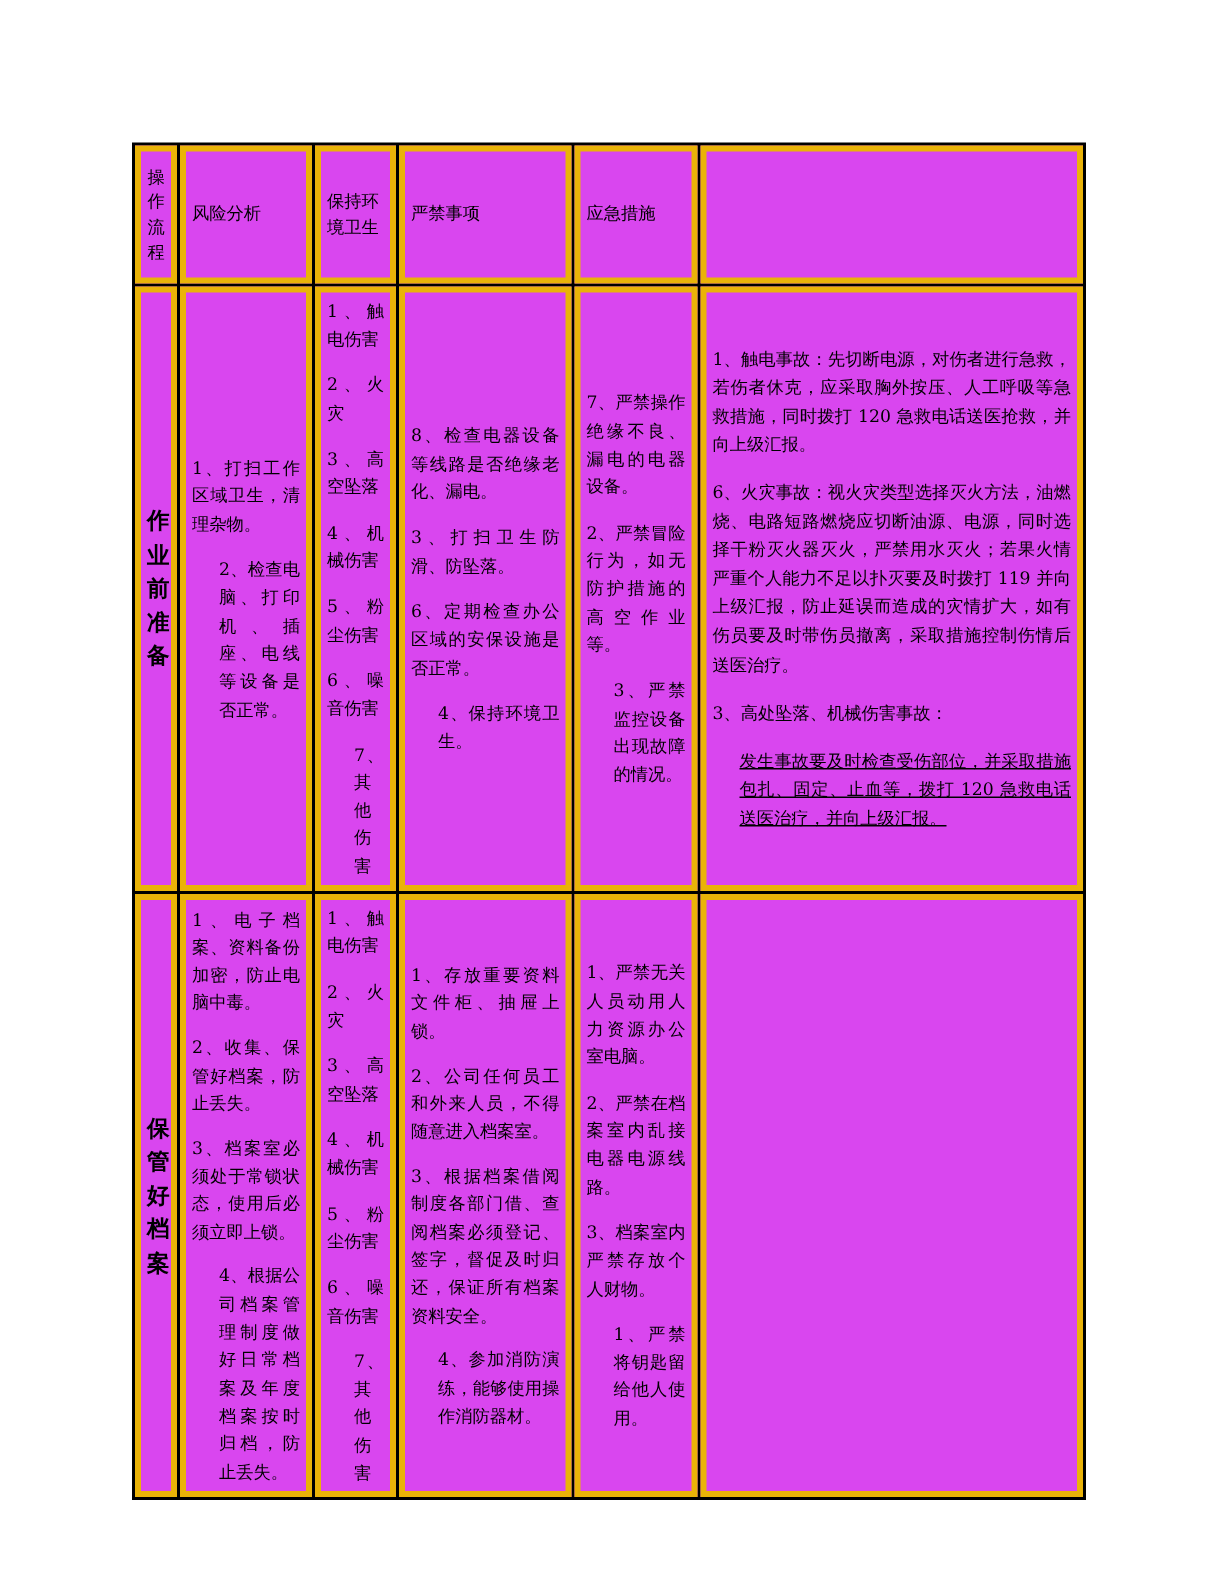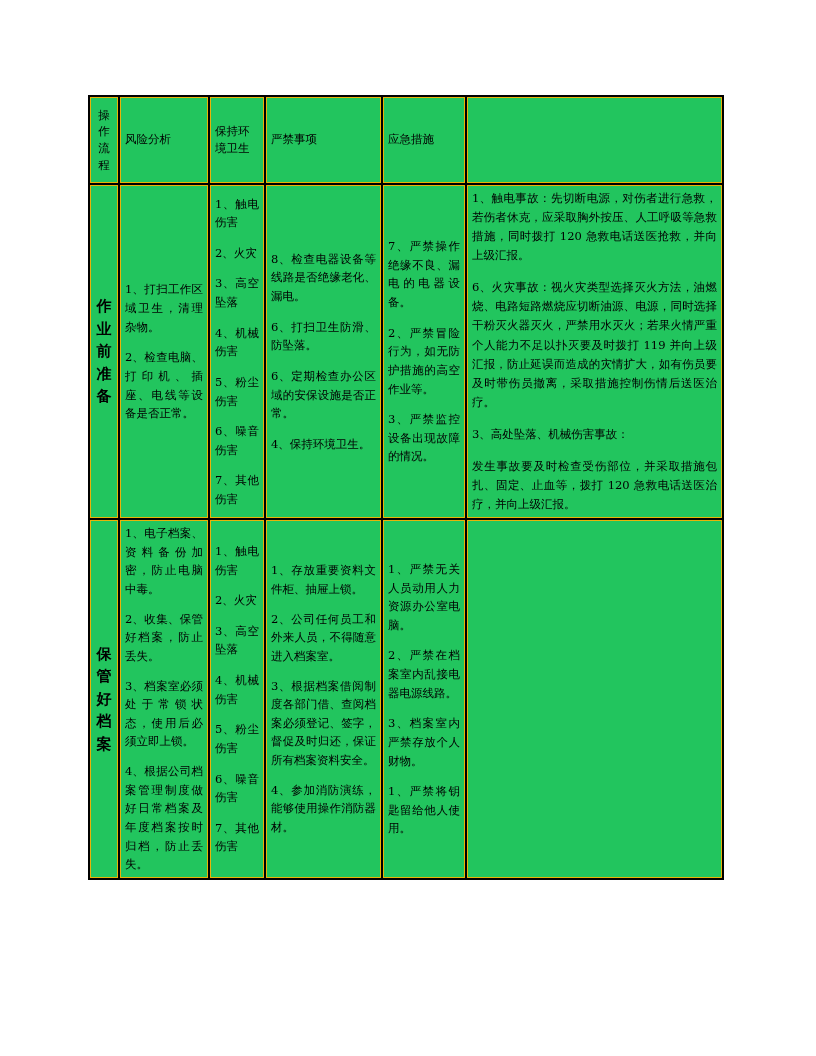--- a/index.html
+++ b/index.html
@@ -27,22 +27,22 @@
     left: 88px;
     top: 95px;
     width: 636px;
     border-collapse: separate;
     border-spacing: 2px;
     table-layout: fixed;
     background: #000000;
   }
 
   .doc-table td {
-    background: #22c55e;
-    border: 1px solid #eab308;
+    background: #d946ef;
+    border: 4px solid #eab308;
     vertical-align: middle;
     padding: 3px 4px;
     font-size: 11.5px;
     line-height: 1.62;
     font-family: "DejaVu Serif", "Liberation Serif", serif;
   }
 
   
   col.c1 { width: 28px; }
   col.c2 { width: 88px; }
@@ -87,35 +87,36 @@
     word-break: break-all;
   }
 
   .cell-body p {
     margin: 0 0 12px 0;
     text-align: justify;
     text-justify: inter-ideograph;
   }
   .cell-body p:last-child {
     margin-bottom: 0;
+    margin-left: 18px;
   }
 
   .tight p {
     margin: 0 0 11px 0;
   }
 
   .emerg {
     vertical-align: top;
     padding: 4px 5px;
   }
   .emerg p {
     margin: 0 0 13px 0;
     line-height: 1.66;
   }
-  .emerg p:last-child { margin-bottom: 0; }
+  .emerg p:last-child { margin-bottom: 0; text-decoration: underline; }
 
   .col-narrow-list p {
     margin: 0 0 12px 0;
   }
 
   .v-mid { vertical-align: middle; }
   .v-top { vertical-align: top; }
 </style>
 </head>
 <body>
@@ -169,21 +170,21 @@
           <p>2、火灾</p>
           <p>3、高空坠落</p>
           <p>4、机械伤害</p>
           <p>5、粉尘伤害</p>
           <p>6、噪音伤害</p>
           <p>7、其他伤害</p>
         </td>
 
         <td class="cell-body v-mid">
           <p>8、检查电器设备等线路是否绝缘老化、漏电。</p>
-          <p>6、打扫卫生防滑、防坠落。</p>
+          <p>3、打扫卫生防滑、防坠落。</p>
           <p>6、定期检查办公区域的安保设施是否正常。</p>
           <p>4、保持环境卫生。</p>
         </td>
 
         <td class="cell-body v-mid">
           <p>7、严禁操作绝缘不良、漏电的电器设备。</p>
           <p>2、严禁冒险行为，如无防护措施的高空作业等。</p>
           <p>3、严禁监控设备出现故障的情况。</p>
         </td>
 

